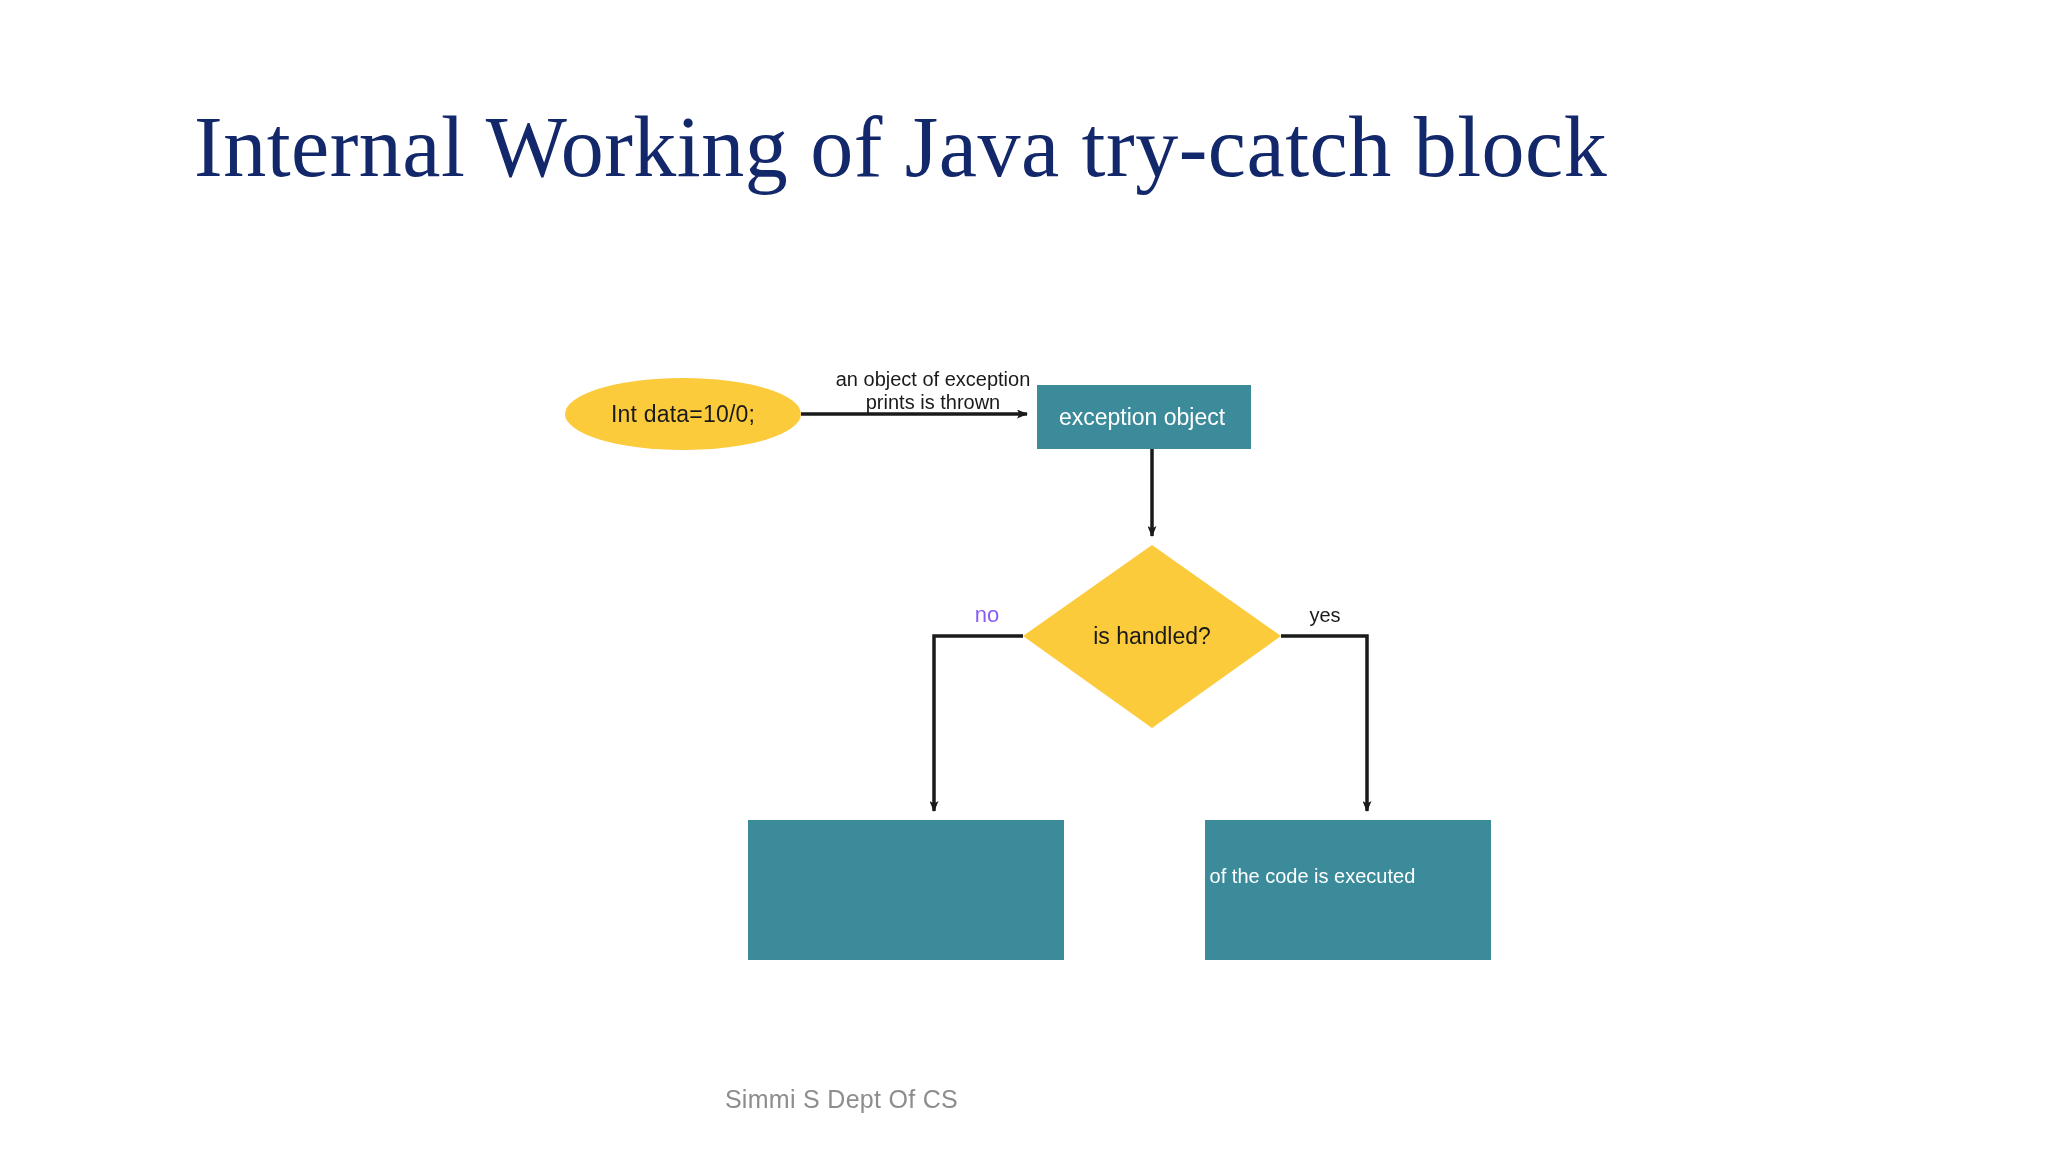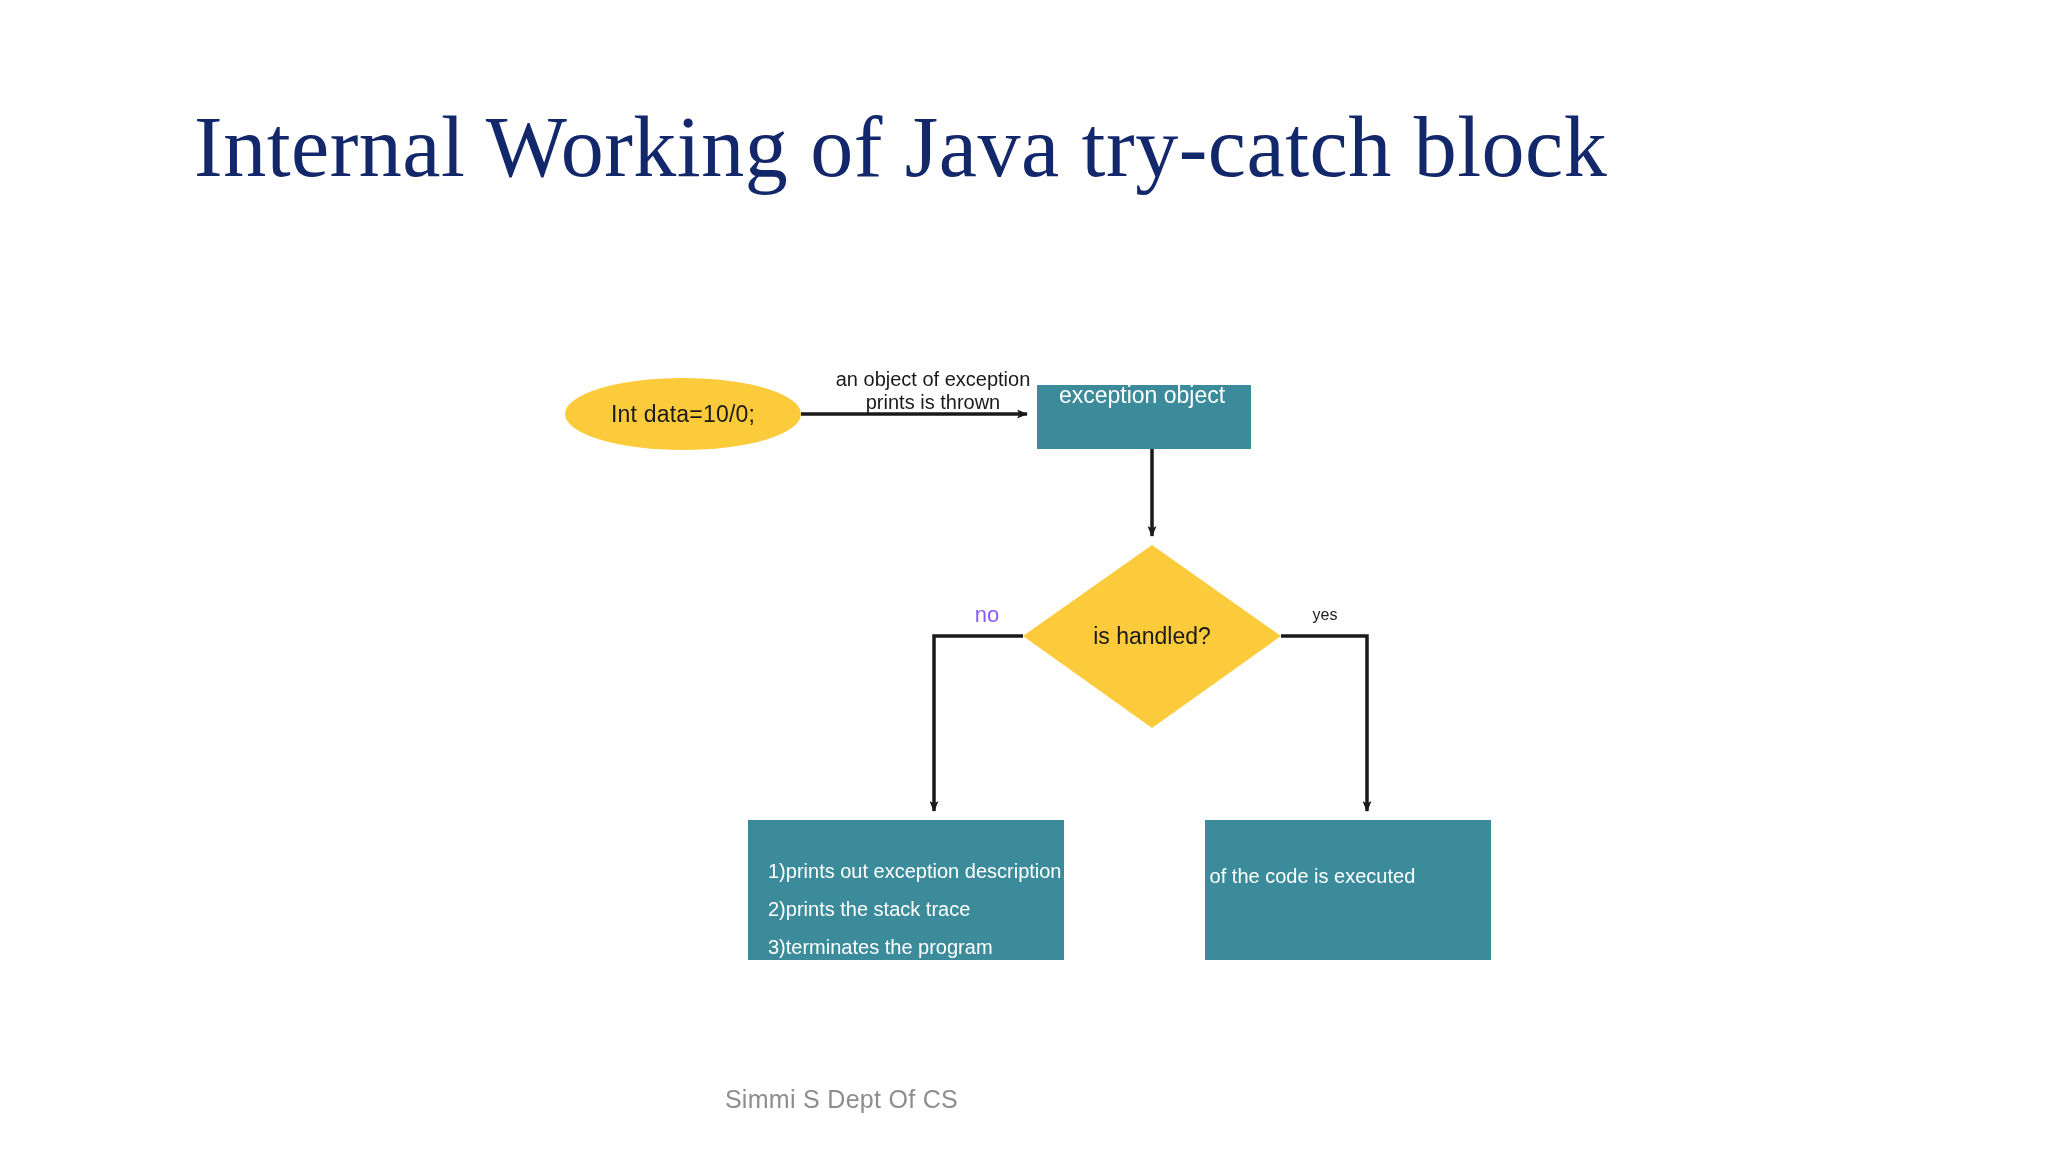--- a/index.html
+++ b/index.html
@@ -62,21 +62,21 @@
     width: 236px;
     height: 72px;
     font-size: 23px;
     font-weight: normal;
     color: #1a1a1a;
     letter-spacing: 0.2px;
   }
 
   #exception-object-label {
     left: 1037px;
-    top: 363px;
+    top: 385px;
     width: 210px;
     height: 64px;
     font-size: 23px;
     font-weight: 400;
     color: #ffffff;
   }
 
   #decision-node-label {
     left: 1022px;
     top: 604px;
@@ -107,21 +107,21 @@
     width: 70px;
     height: 30px;
     font-size: 22px;
     color: #8b5cf6;
   }
   #branch-label-yes {
     left: 1290px;
     top: 600px;
     width: 70px;
     height: 30px;
-    font-size: 16px;
+    font-size: 20px;
     color: #1a1a1a;
   }
 
   #unhandled-box-label {
     left: 748px;
     top: 820px;
     width: 316px;
     height: 140px;
     display: block;
     padding: 40px 0 0 20px;
@@ -198,23 +198,18 @@
 
   <div class="shape-label" id="edge-label-thrown">
     <span class="line">an object of exception</span>
     <span class="line">prints is thrown</span>
   </div>
 
   <div class="shape-label" id="branch-label-no">no</div>
 
   <div class="shape-label" id="branch-label-yes">yes</div>
 
-  <div class="shape-label" id="unhandled-box-label">
-    <span class="line">1)prints out exception description</span>
-    <span class="line">2)prints the stack trace</span>
-    <span class="line">3)terminates the program</span>
-  </div>
 
   <div class="shape-label" id="handled-box-label">rest of the code is executed</div>
 
 </div>
 
 <div id="slide-footer">Simmi S Dept Of CS</div>
 
 </body></html>

